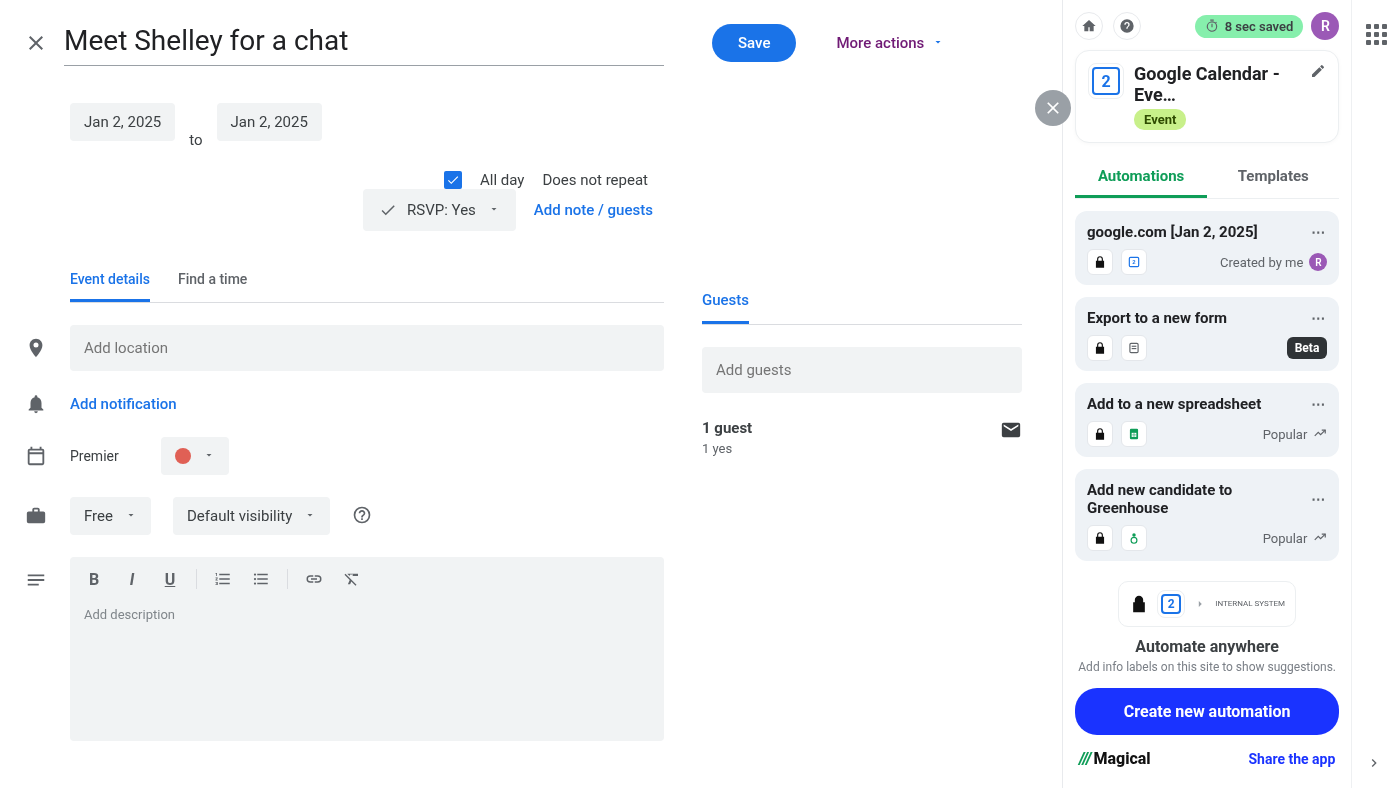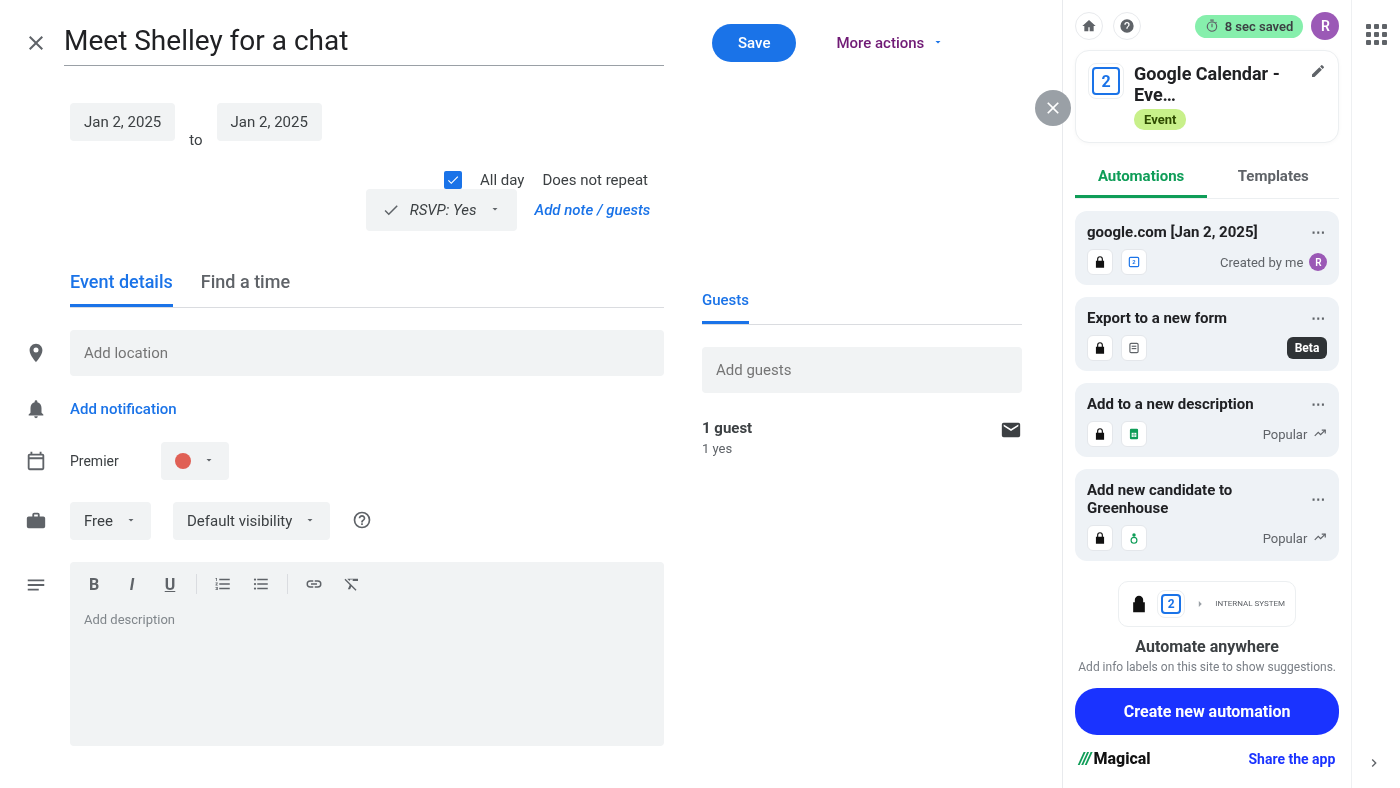--- a/index.html
+++ b/index.html
@@ -15,21 +15,21 @@
   .date-chip { background:#f1f3f4; border-radius:4px; padding: 10px 14px; color:#3c4043; font-size:15px; cursor:pointer;}
   .to-label { color:#3c4043; font-size:15px;margin-top:37px;}
   .allday-row{ display:flex; align-items:center; gap:18px; margin-top:22px; margin-left:46px;}
   .chk { width:18px; height:18px; background:#1a73e8; display:flex; align-items:center; justify-content:center; color:#fff; border-radius:2px; cursor:pointer;}
   .chk svg{ width:14px; height:14px; fill:#fff;}
   .allday-lbl, .repeat-lbl { font-size:15px; color:#3c4043; }
   .content-cols { display:flex; gap:30px; margin-top:40px; }
   .left-col { width: 640px; }
   .right-col { width: 320px; margin-left:8px;}
   .tabs { display:flex; gap:28px; border-bottom:1px solid #dadce0; margin-left:46px;}
-  .tab { padding: 0 0 12px 0; font-size:18px; font-weight:500; color:#5f6368; cursor:pointer; border-bottom:3px solid transparent; }
+  .tab { padding: 0 0 12px 0; font-size:14px; font-weight:500; color:#5f6368; cursor:pointer; border-bottom:3px solid transparent; }
   .tab.active { color:#1a73e8; border-bottom-color:#1a73e8; }
   .field-row { display:flex; align-items:center; gap:22px; margin-top:22px; }
   .icon-cell { width:24px; display:flex; justify-content:center; color:#5f6368; }
   .icon-cell svg { width:22px; height:22px; fill:#5f6368; }
   .grey-input { flex:1; background:#f1f3f4; border:none; border-radius:4px; padding:14px 14px; font-size:15px; color:#3c4043; outline:none;}
   .link-btn { color:#1a73e8; font-size:15px; font-weight:500; cursor:pointer; text-align:left; padding:0;}
   .pill-select { background:#f1f3f4; border-radius:4px; padding:10px 14px; display:flex; align-items:center; gap:10px; cursor:pointer; font-size:15px;}
   .caret { display:inline-block; margin-left:2px;}
   .caret svg{ width:12px; height:12px; fill:#5f6368;}
   .color-dot { width:16px; height:16px; border-radius:50%; background:#e06055;}
@@ -130,21 +130,21 @@
     <div style="display:flex; justify-content:space-between; align-items:center;flex-direction:column;">
       <div class="allday-row">
         <div class="chk">
           <svg viewBox="0 0 24 24">
               <path d="M9 16.17 4.83 12l-1.42 1.41L9 19 21 7l-1.41-1.41z"></path>
             </svg>
         </div>
         <div class="allday-lbl">All day</div>
         <div class="repeat-lbl">Does not repeat</div>
       </div>
-      <div class="rsvp-row" style="margin-right:30px;font-style:italic;">
+      <div class="rsvp-row" style="margin-right:30px;">
         <div class="rsvp-chip">
           <svg class="check" viewBox="0 0 24 24">
               <path d="M9 16.17 4.83 12l-1.42 1.41L9 19 21 7l-1.41-1.41z"></path>
             </svg>
           <span>RSVP: Yes</span>
           <span class="caret"><svg viewBox="0 0 24 24">
                 <path d="M7 10l5 5 5-5z"></path>
               </svg></span>
         </div>
         <span class="link-btn">Add note / guests</span>
@@ -376,21 +376,21 @@
             </div>
         </div>
         <div class="meta-right">
           <span class="beta-badge">Beta</span>
         </div>
       </div>
     </div>
 
     <div class="auto-card">
       <div class="auto-card-head">
-        <div class="auto-title">Add to a new description</div>
+        <div class="auto-title">Add to a new spreadsheet</div>
         <div class="dot-menu">⋯</div>
       </div>
       <div class="auto-foot">
         <div class="mini-icons">
           <div class="mini-ic">
               <svg viewBox="0 0 24 24">
                 <path fill="#111" d="M12 2a5 5 0 0 0-5 5v3H5v12h14V10h-2V7a5 5 0 0 0-5-5zm-3 8V7a3 3 0 1 1 6 0v3H9z"></path>
               </svg>
             </div>
           <div class="mini-ic">

